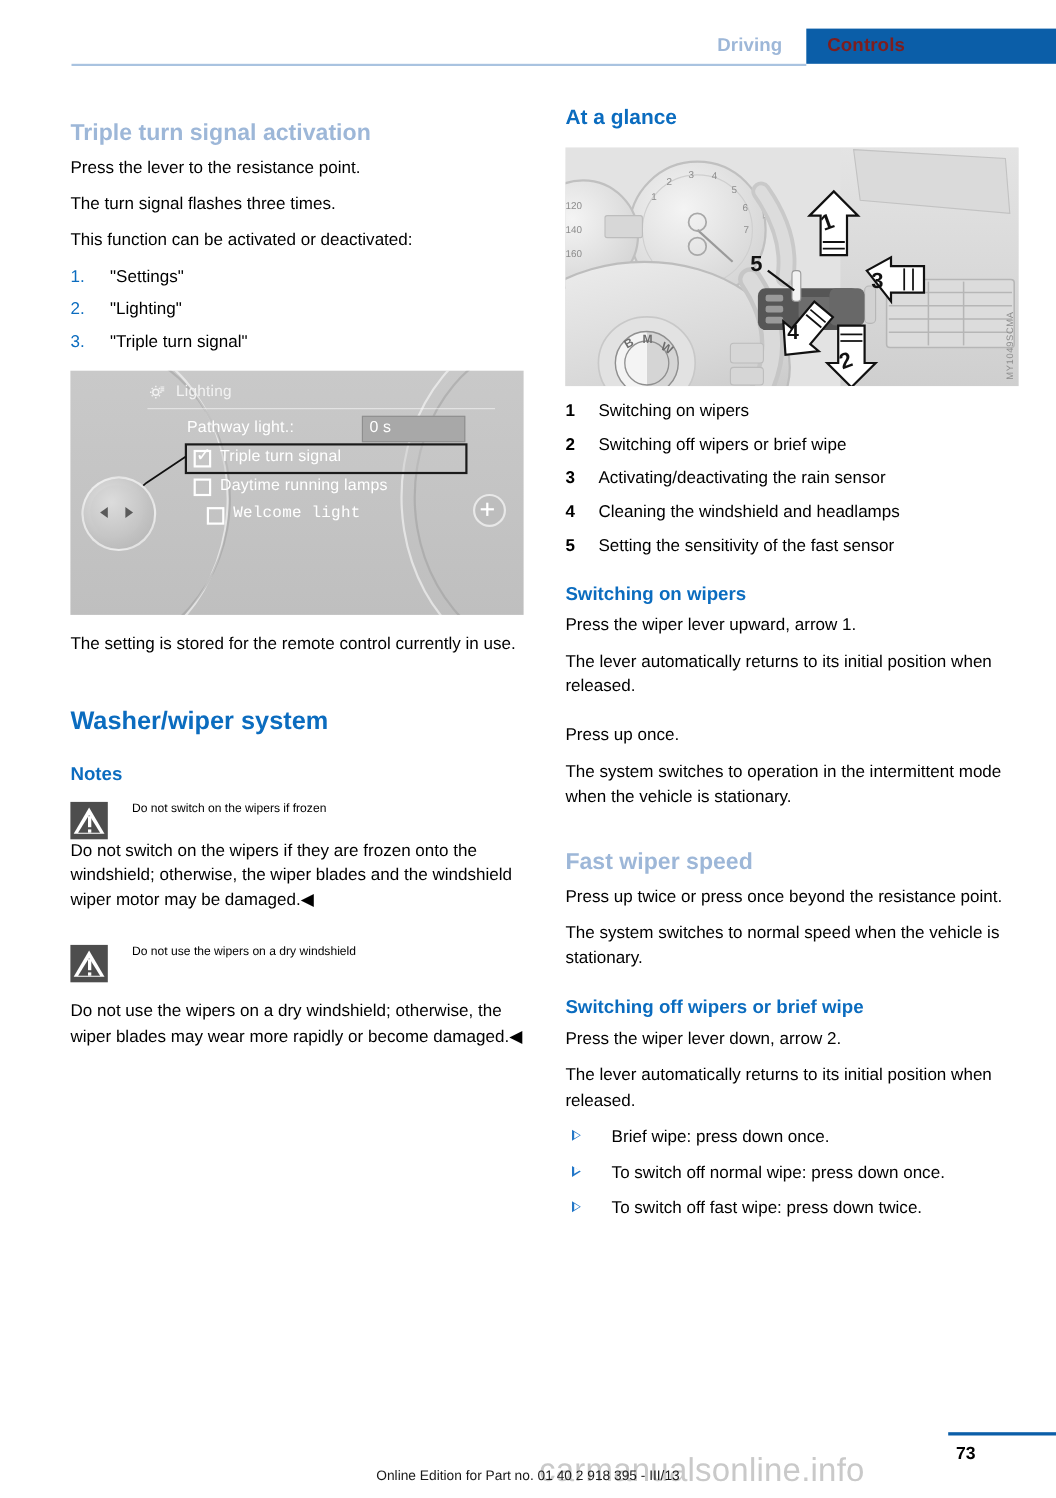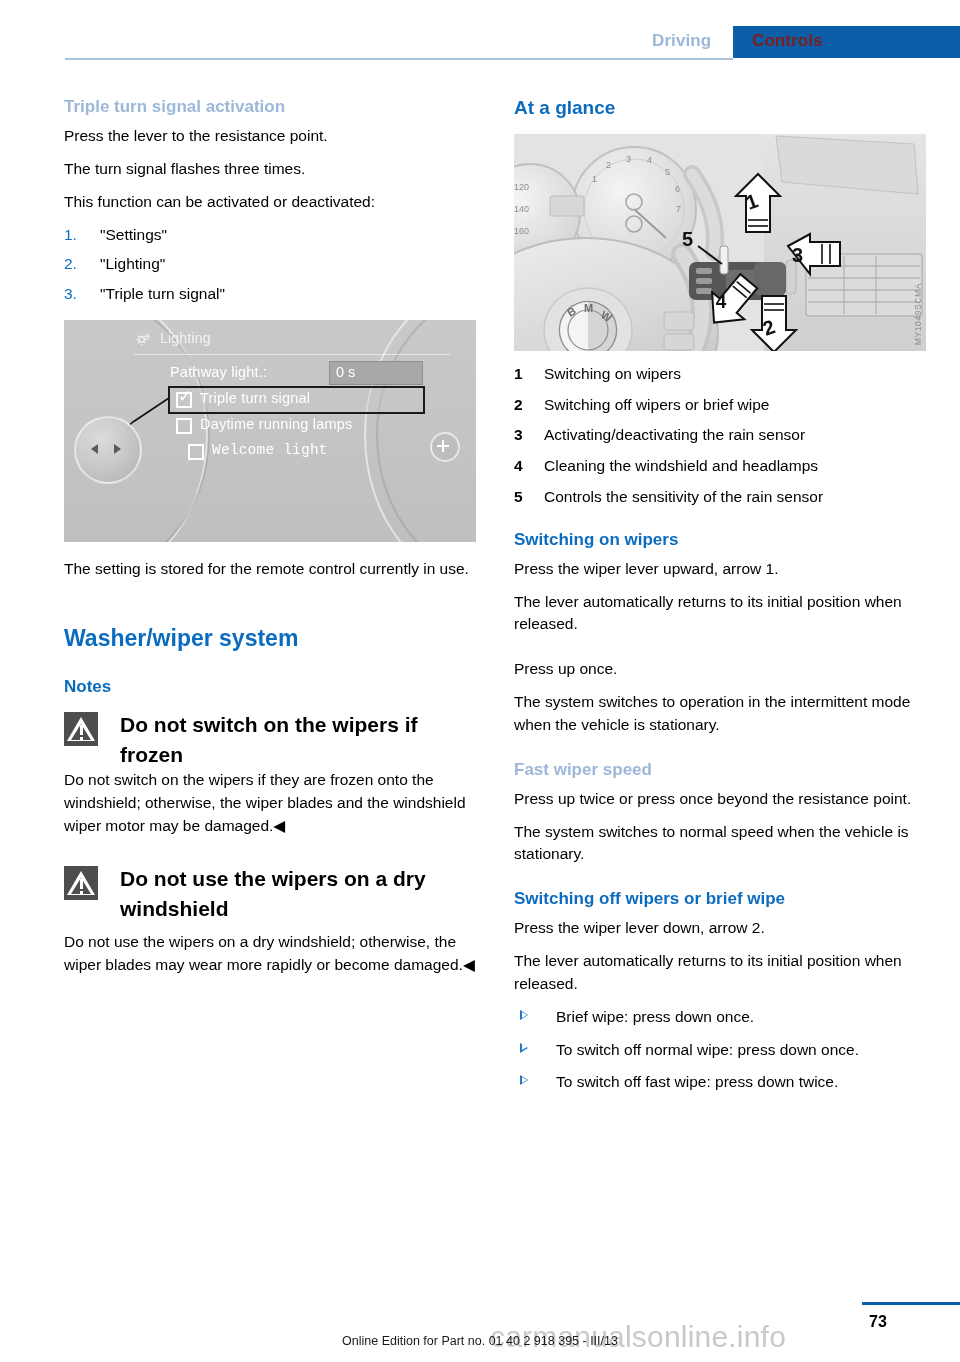--- a/index.html
+++ b/index.html
@@ -76,24 +76,24 @@
     line-height: 1.2;
   }
   h2.sub {
     font-size: 17px;
     font-weight: bold;
     color: #0b6cbf;
     margin: 0 0 8px 0;
     line-height: 1.25;
   }
   h3.sub-light {
-    font-size: 17px;
+    font-size: 21px;
     font-weight: bold;
     color: #9db7d8;
-    margin: 0 0 8px 0;
+    margin: 12px 0 8px 0;
     line-height: 1.25;
   }
   p.body {
     font-size: 15.5px;
     line-height: 1.47;
     margin: 0 0 10px 0;
     color: #000;
   }
 
   .spacer-lg { height: 34px; }
@@ -206,24 +206,23 @@
     background: #ffffff;
   }
   .warn-icon .bangdot {
     position: absolute;
     left: 15.5px; top: 25px;
     width: 3px; height: 3px;
     background: #ffffff;
   }
   .warn-title {
     padding-left: 56px;
-    font-size: 21px;
+    font-size: 11px;
     line-height: 1.47;
     min-height: 38px;
-    font-weight: bold;
   }
   .warn-body {
     font-size: 15.5px;
     line-height: 1.47;
     margin: 2px 0 0 0;
   }
 
   
   .idrive {
     position: relative;
@@ -686,21 +685,21 @@
     <li>
       <span class="lnum">3</span>
       <span>Activating/deactivating the rain sensor</span>
     </li>
     <li>
       <span class="lnum">4</span>
       <span>Cleaning the windshield and headlamps</span>
     </li>
     <li>
       <span class="lnum">5</span>
-      <span>Controls the sensitivity of the rain sensor</span>
+      <span>Setting the sensitivity of the fast sensor</span>
     </li>
   </ol>
 
   <div class="spacer-sm"></div>
 
   <h2 class="sub">Switching on wipers</h2>
   <p class="body">Press the wiper lever upward, arrow 1.</p>
   <p class="body">The lever automatically returns to its initial position when released.</p>
 
   <div class="spacer-sm"></div>

